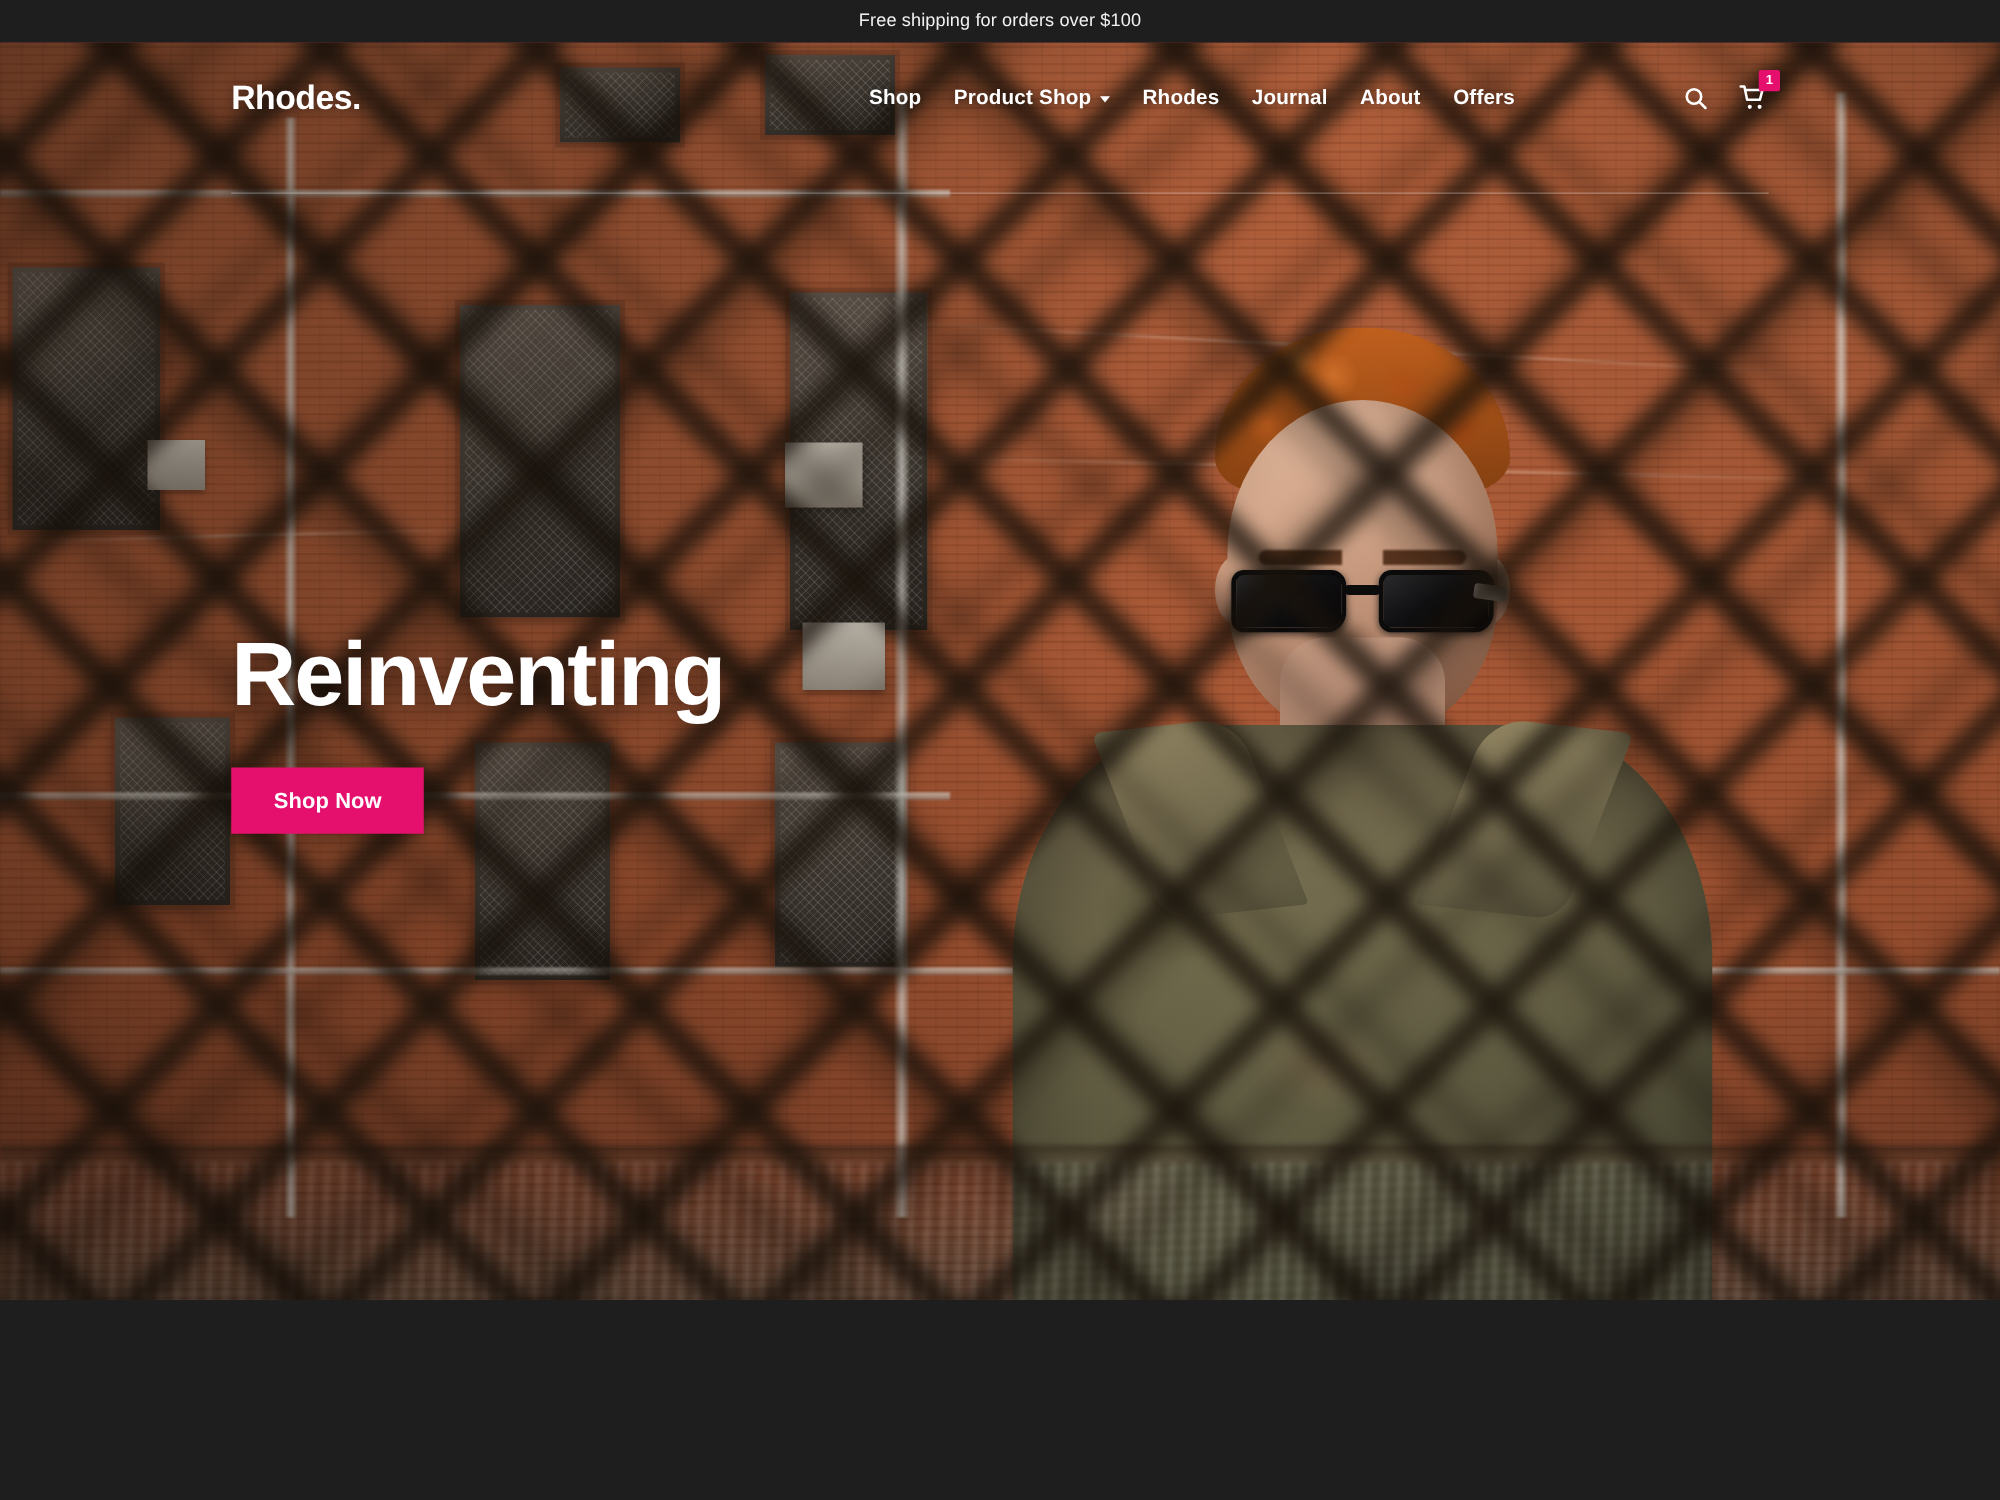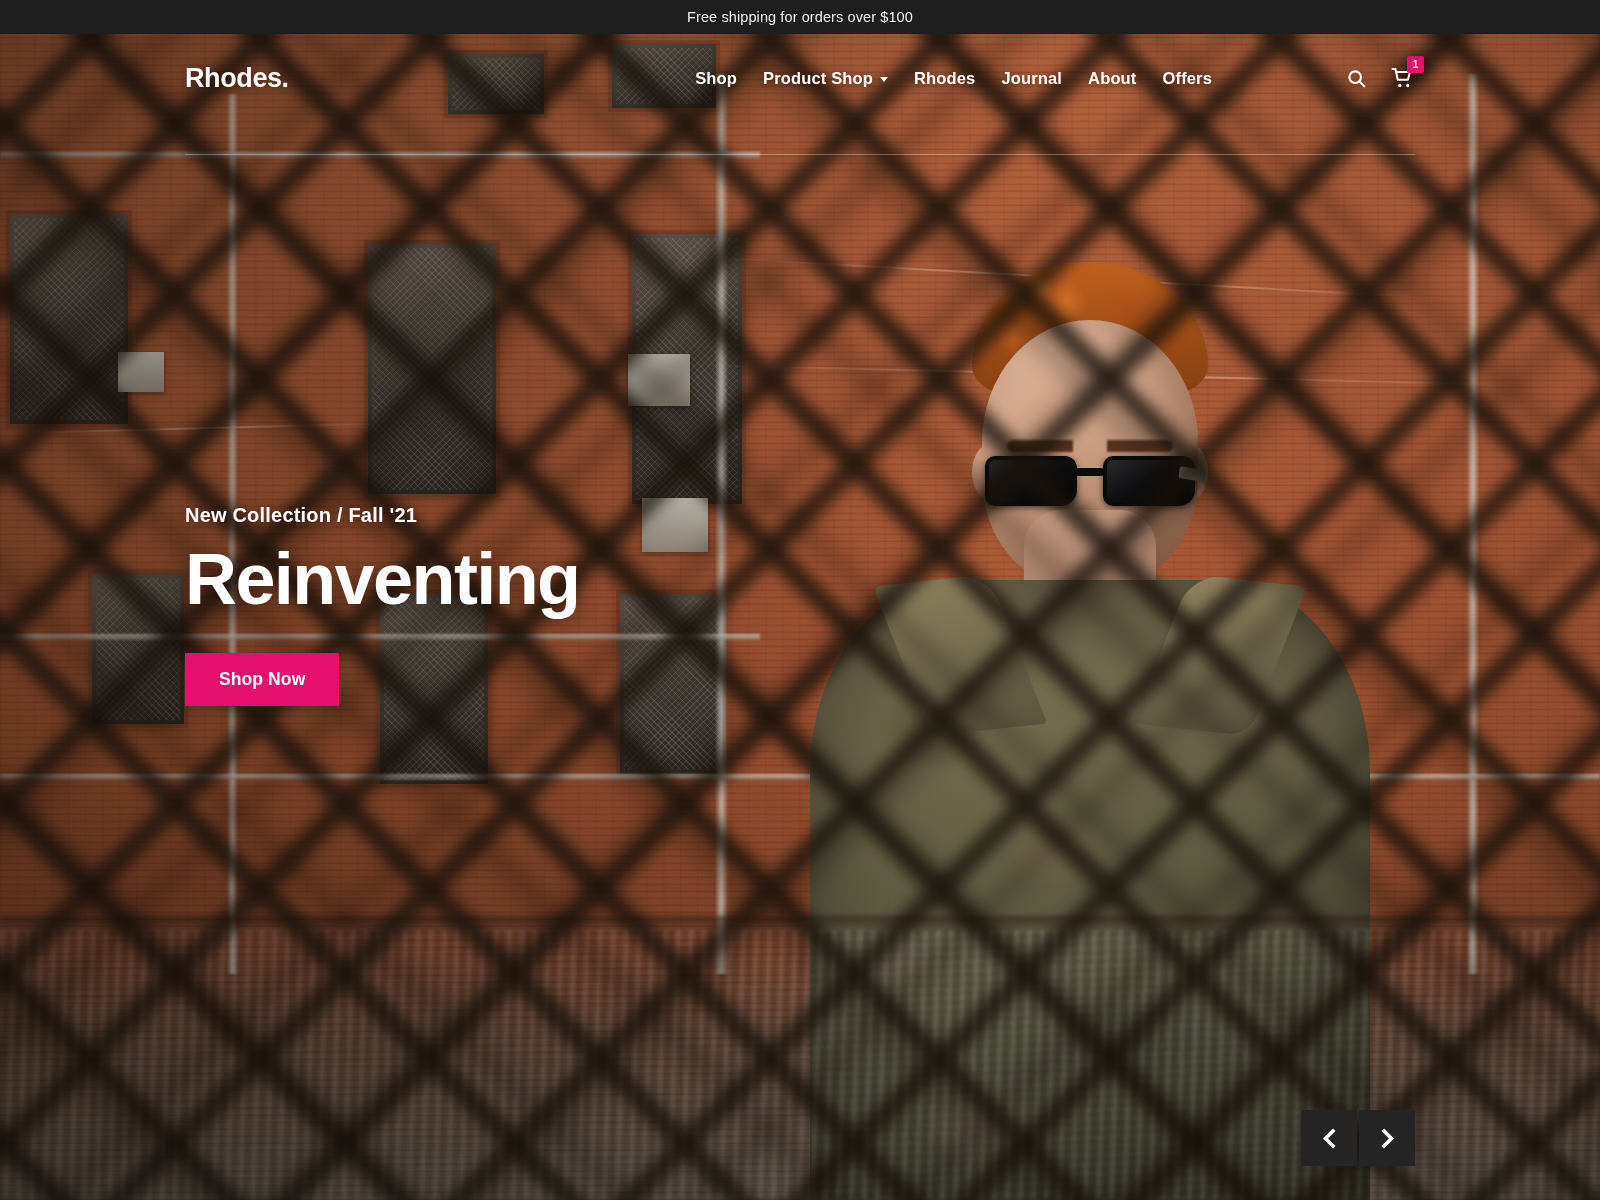--- a/index.html
+++ b/index.html
@@ -5,21 +5,21 @@
 <style>
   * { margin:0; padding:0; box-sizing:border-box; }
   html,body { width:1600px; height:1200px; overflow:hidden; }
   body {
     font-family:"Liberation Sans", sans-serif;
     background:#1e1e1e;
     -webkit-font-smoothing:antialiased;
   }
 
   
-  .page { position:relative; width:1600px; height:1200px; overflow:hidden; }
+  .page { position:relative; width:1600px; height:1040px; overflow:hidden; }
 
   
   .announce {
     position:relative; z-index:40;
     height:34px; width:100%;
     background:#1e1e1e;
     display:flex; align-items:center; justify-content:center;
   }
   .announce-text {
     color:#f2f2f2; font-size:14.5px; font-weight:400; letter-spacing:.1px;
@@ -426,21 +426,20 @@
             <circle cx="9.2" cy="19.3" r="1.7" fill="#ffffff" stroke="none"></circle>
             <circle cx="17.4" cy="19.3" r="1.7" fill="#ffffff" stroke="none"></circle>
           </svg>
           <span class="cart-badge">1</span>
         </div>
       </div>
     </div>
     <div class="header-rule"></div>
 
     <div class="hero-copy">
-      <div class="eyebrow">New Collection / Fall '21</div>
       <h1 class="headline">
         <span>Reinventing</span>
       </h1>
       <button class="cta">Shop Now</button>
     </div>
 
     <div class="carousel-nav">
       <div class="c-btn">
         <svg width="17" height="21" viewBox="0 0 17 21" fill="none" stroke="#ffffff" stroke-width="3.6" stroke-linecap="square" stroke-linejoin="miter">
           <polyline points="12,3 4.5,10.5 12,18"></polyline>

